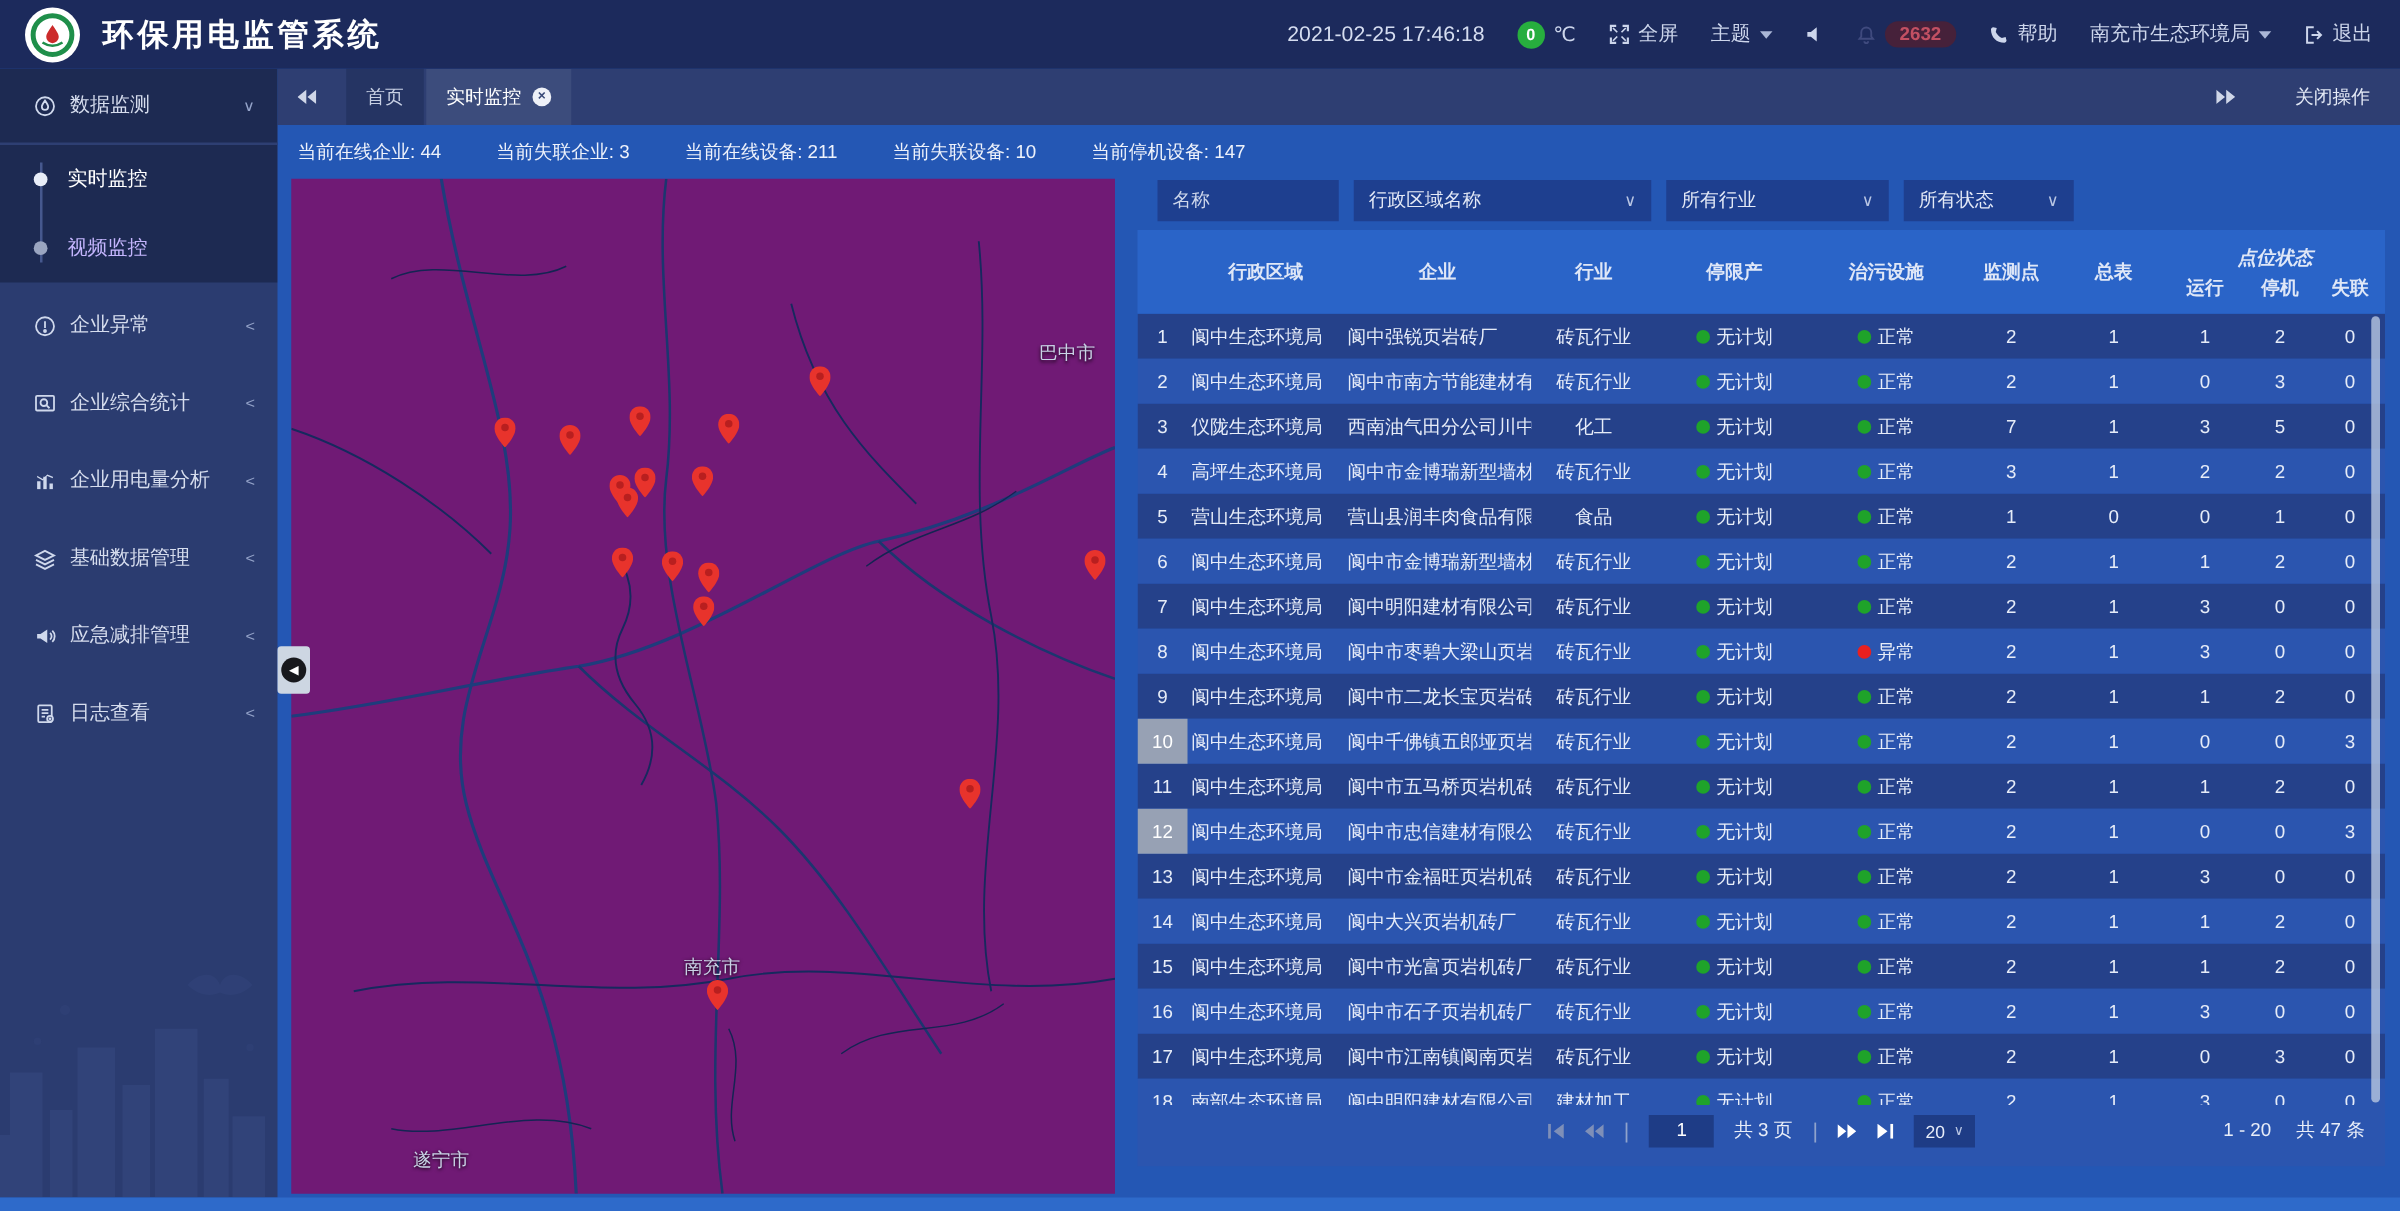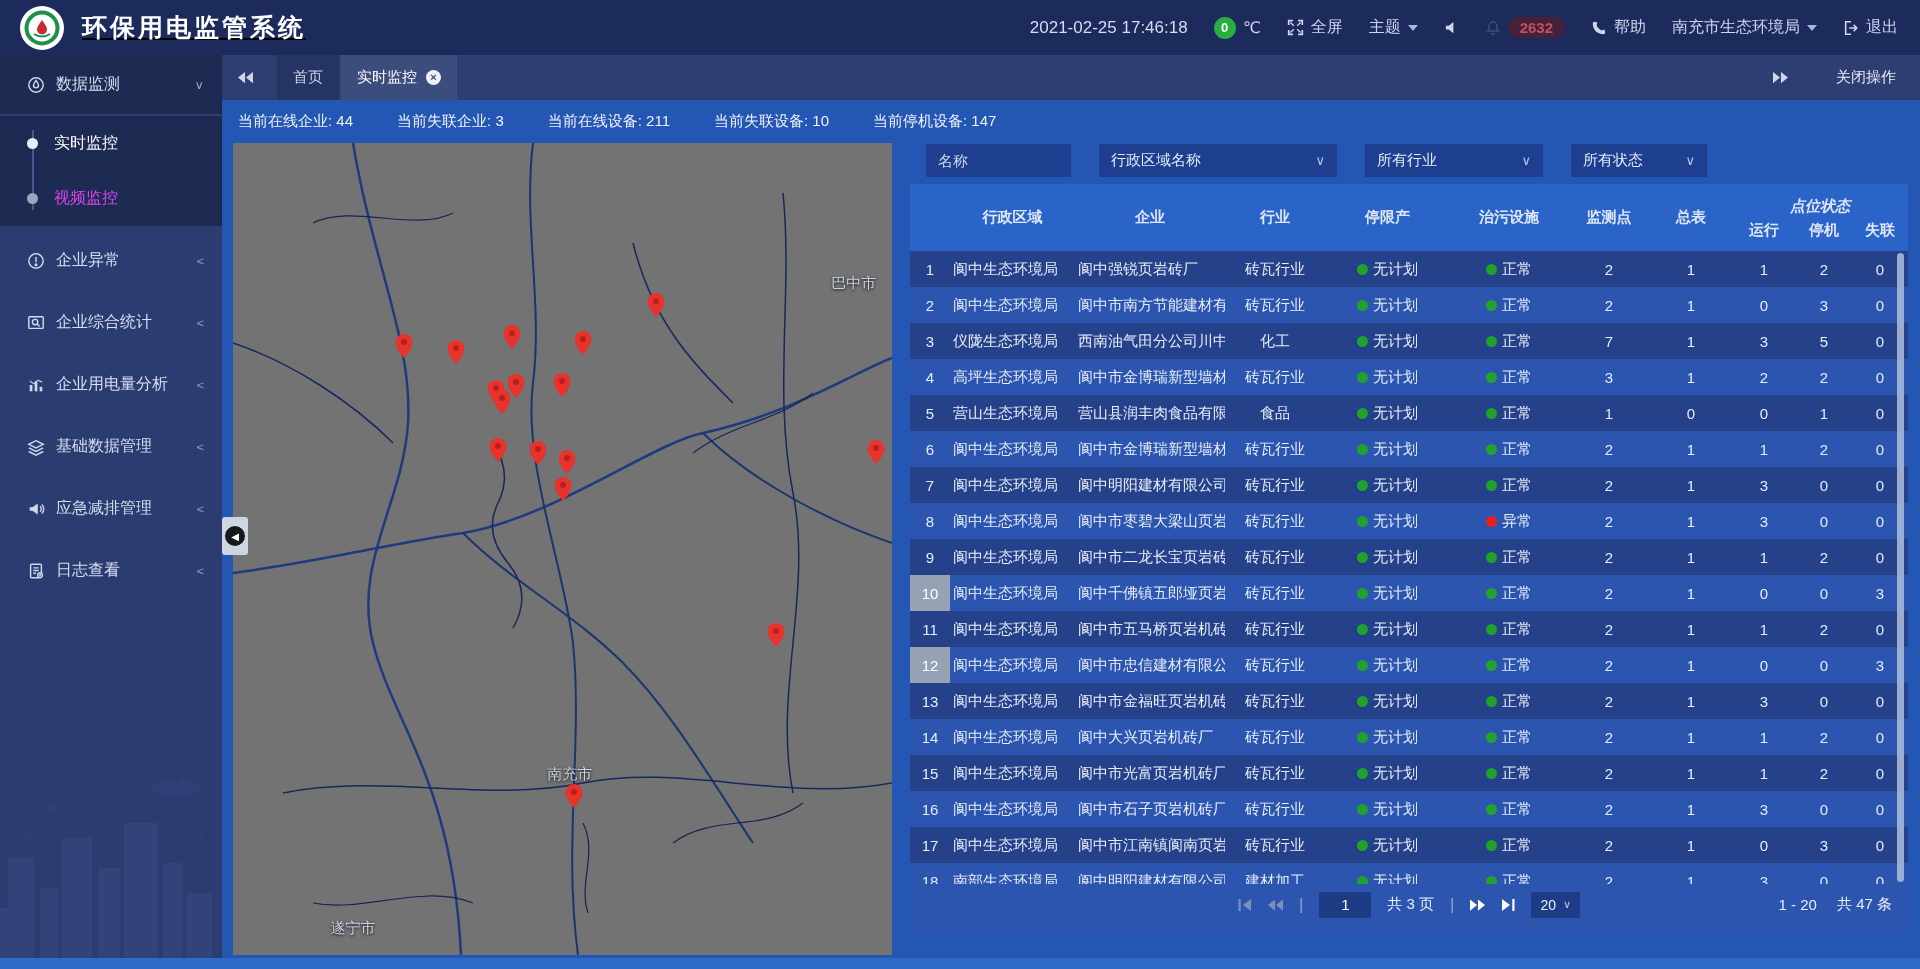--- a/index.html
+++ b/index.html
@@ -1,21 +1,21 @@
 <!DOCTYPE html>
 <html><head>
 <meta charset="utf-8">
 <style>
   *{margin:0;padding:0;box-sizing:border-box;font-family:"Liberation Sans","DejaVu Sans",sans-serif;}
   html,body{width:1920px;height:969px;overflow:hidden;}
   .app{position:relative;width:1920px;height:969px;background:#2457b4;overflow:hidden;}
 
   
   .hdr{position:absolute;left:0;top:0;width:1920px;height:55px;background:#1c2a5c;display:flex;align-items:center;justify-content:space-between;padding:0 22px 0 20px;z-index:30;}
-  .hdr-left{display:flex;align-items:center;gap:18px;text-decoration:underline;}
+  .hdr-left{display:flex;align-items:center;gap:18px;}
   .logo{width:44px;height:44px;border-radius:50%;background:#fff;display:flex;align-items:center;justify-content:center;}
   .app-title{color:#fff;font-size:25px;font-weight:bold;letter-spacing:3px;}
   .hdr-right{display:flex;align-items:center;gap:26px;color:#cdd6ec;font-size:16px;}
   .hdr-item{display:flex;align-items:center;gap:7px;cursor:pointer;white-space:nowrap;}
   .dtime{font-size:17px;color:#d5ddf0;}
   .temp-badge{width:22px;height:22px;border-radius:50%;background:#27ae3e;color:#fff;font-size:13px;display:flex;align-items:center;justify-content:center;font-weight:bold;}
   .caret{width:0;height:0;border-left:5px solid transparent;border-right:5px solid transparent;border-top:6px solid #aab6d6;display:inline-block;}
   .msg-pill{background:#46213a;color:#c25063;font-size:15px;padding:2px 12px;border-radius:11px;font-weight:bold;}
   .ico{display:inline-flex;align-items:center;justify-content:center;line-height:0;}
   .bell-dim{opacity:.45;}
@@ -23,21 +23,21 @@
   
   .sidebar{position:absolute;left:0;top:55px;width:222px;height:903px;background:#2b3c70;z-index:20;overflow:hidden;}
   .sb-item{height:55px;display:flex;align-items:center;padding:0 18px 0 27px;color:#d6ddee;font-size:16px;cursor:pointer;position:relative;}
   .sb-item .ico{width:18px;margin-right:11px;color:#cfd8ec;}
   .sb-label{flex:1;}
   .chev{font-size:13px;color:#93a2c8;transform:scaleY(.9);}
   .sb-group.open{background:#1d2a52;}
   .sb-group.open .sb-item.head{height:61px;border-bottom:2px solid #2e3f73;}
   .sb-sub{position:relative;padding:0;}
   .sb-sub:before{content:"";position:absolute;left:32px;top:14px;bottom:16px;width:2px;background:#46588e;}
-  .sb-subitem{height:55px;display:flex;align-items:center;padding-left:54px;color:#d946ef;font-size:16px;cursor:pointer;position:relative;}
+  .sb-subitem{height:55px;display:flex;align-items:center;padding-left:54px;color:#c4b5fd;font-size:16px;cursor:pointer;position:relative;}
   .sb-subitem .dotl{position:absolute;left:27px;width:11px;height:11px;border-radius:50%;background:#9aa5c0;}
   .sb-subitem.active{color:#ffffff;}
   .sb-subitem.active .dotl{background:#e8edf8;}
   .sb-rest{margin-top:7px;}
   .silhouette{position:absolute;left:0;bottom:0;width:222px;opacity:.45;}
 
   
   .tabbar{position:absolute;left:222px;top:55px;right:0;height:45px;background:#2e3e72;display:flex;align-items:stretch;z-index:10;}
   .tb-ico{display:flex;align-items:center;padding:0 10px;margin-left:6px;color:#cfd6e8;cursor:pointer;}
   .tabs{display:flex;align-items:stretch;margin-left:14px;}
@@ -45,30 +45,30 @@
   .tab.active{background:#3c4c7c;color:#fff;}
   .tclose{width:15px;height:15px;border-radius:50%;background:#eef1f8;color:#394a78;font-size:11px;line-height:15px;text-align:center;font-weight:bold;cursor:pointer;}
   .tb-right{margin-left:auto;display:flex;align-items:center;gap:38px;padding-right:24px;color:#e4eaf6;font-size:15px;}
   .tb-right .lbl{cursor:pointer;}
 
   
   .statsbar{position:absolute;left:222px;top:100px;right:0;height:43px;display:flex;align-items:center;gap:44px;padding-left:16px;color:#eef2fb;font-size:15px;z-index:5;}
   .stat{white-space:nowrap;}
 
   
-  .map{position:absolute;left:233px;top:143px;width:659px;height:812px;background:#737373;overflow:hidden;z-index:5;}
+  .map{position:absolute;left:233px;top:143px;width:659px;height:812px;background:#701a75;overflow:hidden;z-index:5;}
   .map svg.roads{position:absolute;inset:0;}
   .city{position:absolute;transform:translate(-50%,-50%);color:#c9d3e6;font-size:15px;text-shadow:0 1px 3px #000;white-space:nowrap;z-index:3;}
   .pin{position:absolute;transform:translate(-50%,-100%);z-index:4;cursor:pointer;line-height:0;}
   .collapse-handle{position:absolute;left:222px;top:517px;width:26px;height:38px;background:#cdd6e2;border-radius:3px;display:flex;align-items:center;justify-content:center;z-index:25;cursor:pointer;}
   .ch-circle{width:20px;height:20px;border-radius:50%;background:#17181c;color:#fff;font-size:10px;display:flex;align-items:center;justify-content:center;}
 
   
   .rpanel{position:absolute;left:910px;top:143px;width:998px;height:790px;z-index:5;}
-  .filters{position:absolute;left:16px;top:1px;height:33px;display:flex;gap:28px;border-radius:15px;}
+  .filters{position:absolute;left:16px;top:1px;height:33px;display:flex;gap:12px;border-radius:15px;}
   .f-input{width:145px;height:33px;background:#1e3f8f;border:none;outline:none;color:#e8edf8;font-size:15px;padding:0 12px;}
   .f-input::placeholder{color:#cfd8ec;opacity:1;}
   .f-select{height:33px;background:#1e3f8f;color:#e3e9f6;font-size:15px;display:flex;align-items:center;justify-content:space-between;padding:0 12px;cursor:pointer;}
   .f-select .vchev{color:#b9c6e4;font-size:13px;}
   .w1{width:238px}.w2{width:178px}.w3{width:136px}
 
   .tgrid{display:grid;grid-template-columns:40px 125px 150px 100px 125px 118px 82px 82px 64px 56px 1fr;}
   .thead{position:absolute;left:0;top:41px;width:998px;height:67px;background:#2a64c8;grid-template-rows:34px 33px;color:#dfe7f7;font-size:15px;font-weight:bold;}
   .thead{display:grid;}
   .th{grid-row:1/3;display:flex;align-items:center;justify-content:center;}

